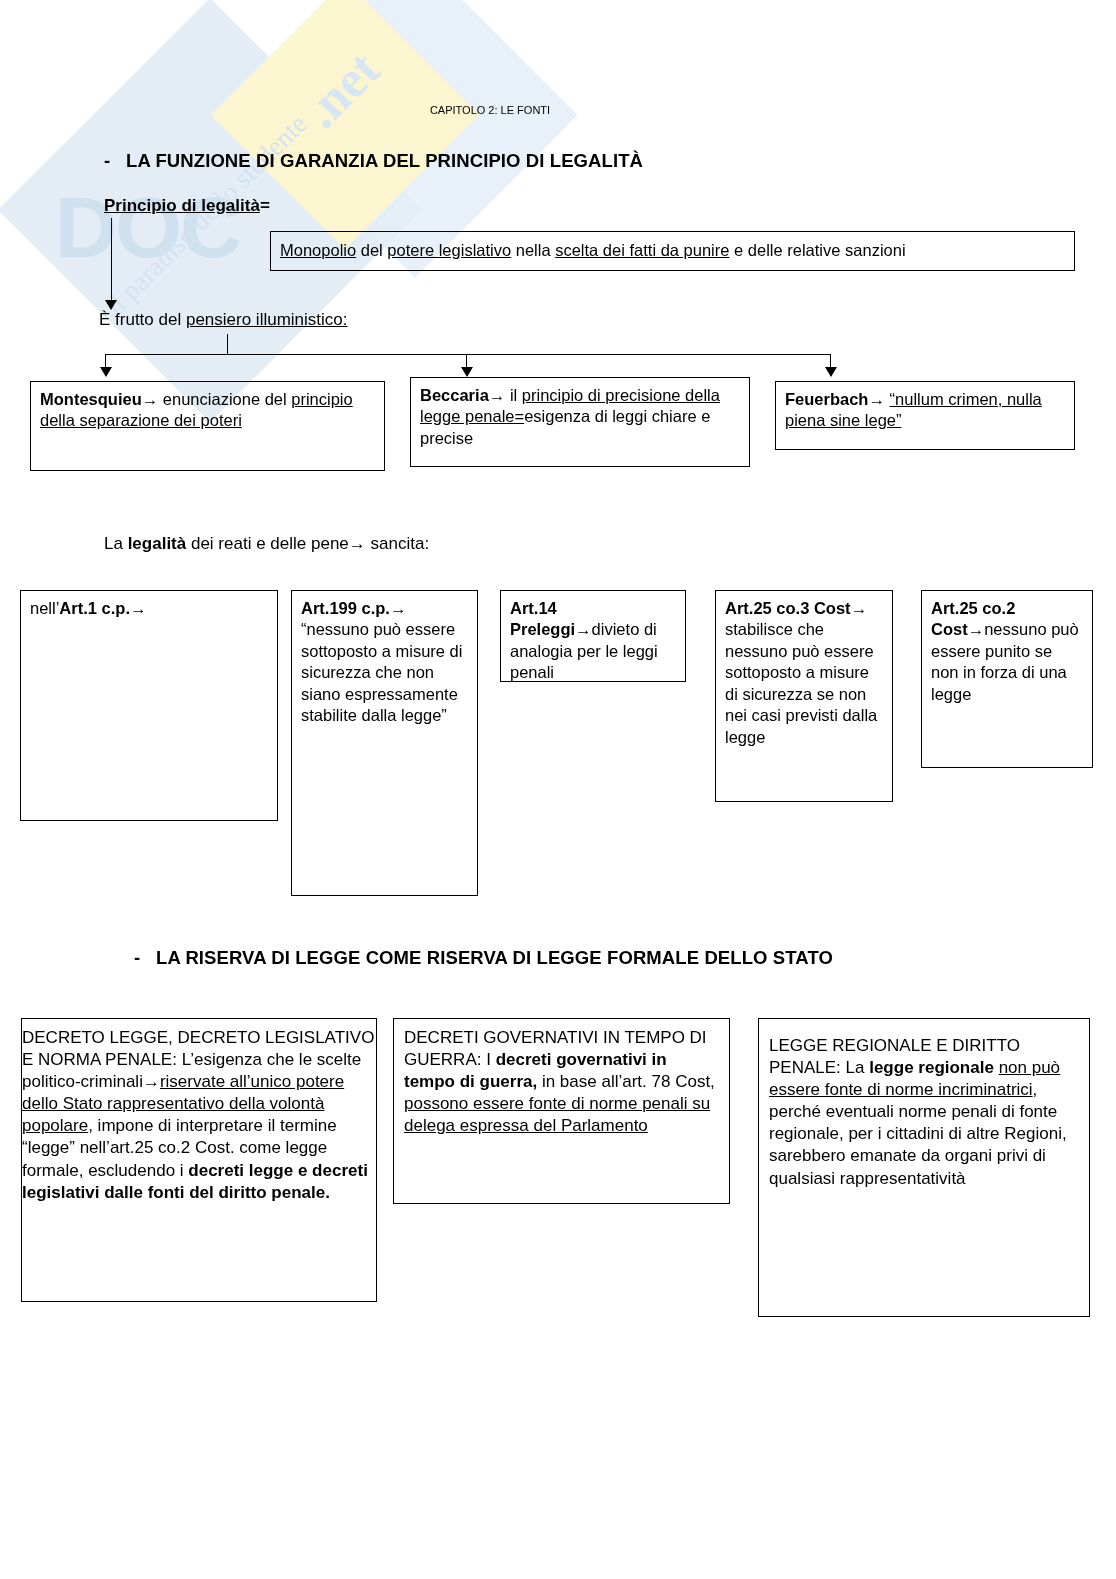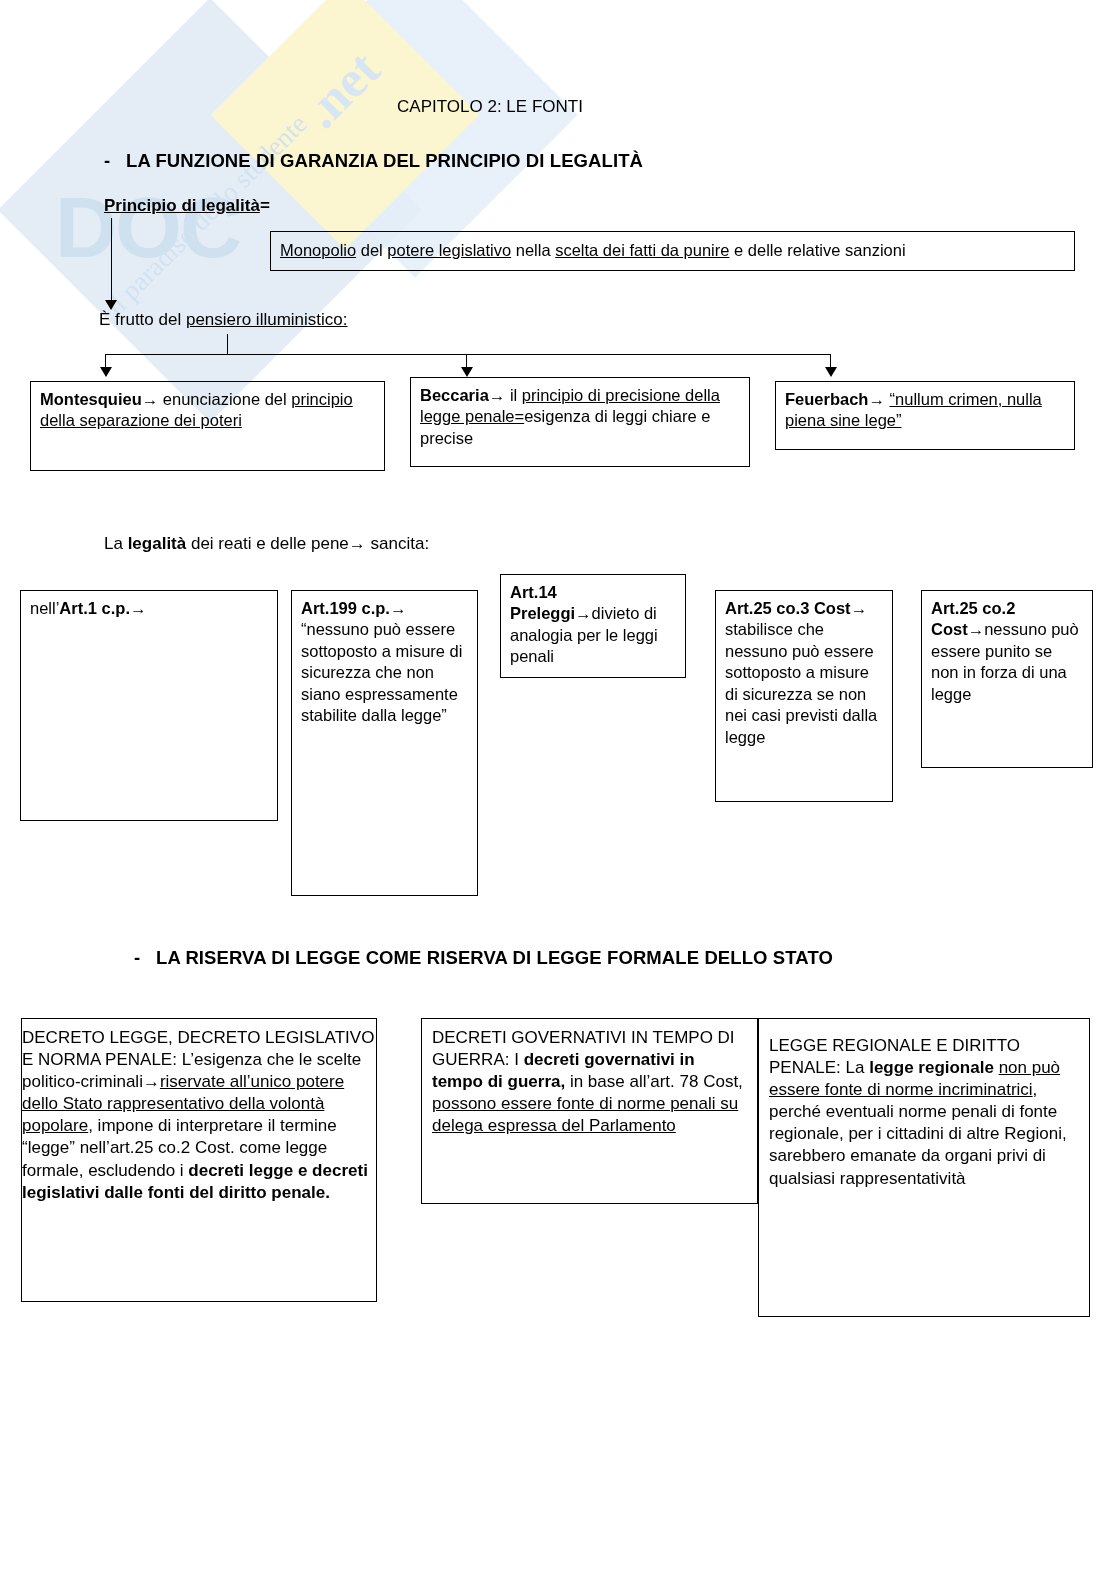--- a/index.html
+++ b/index.html
@@ -88,24 +88,24 @@
     white-space: nowrap;
     font-family: "Liberation Serif", serif;
   }
 
   
   .content { position: relative; z-index: 2; }
 
   .doc-title {
     position: absolute;
     left: 0;
-    top: 97px;
+    top: 104px;
     width: 980px;
     text-align: center;
-    font-size: 17px;
+    font-size: 11px;
   }
 
   .heading {
     position: absolute;
     font-size: 18.5px;
     font-weight: bold;
     letter-spacing: .1px;
     white-space: nowrap;
   }
   .heading .dash {
@@ -217,42 +217,42 @@
     </div>
 
     <div class="box" style="left:20px; top:590px; width:258px; height:231px;">
       <span>nell’</span><span class="b">Art.1 c.p.</span><span class="b">→</span><br>
     </div>
 
     <div class="box" style="left:291px; top:590px; width:187px; height:306px;">
       <span class="b">Art.199 c.p.</span><span class="b">→</span><br><span>“nessuno può essere sottoposto a misure di sicurezza che non siano espressamente stabilite dalla legge”</span>
     </div>
 
-    <div class="box" style="left:500px; top:574px; width:186px; height:104px;">
+    <div class="box" style="left:500px; top:590px; width:186px; height:92px;">
       <span class="b">Art.14 Preleggi</span><span class="b">→</span><span>divieto di analogia per le leggi penali</span>
     </div>
 
     <div class="box" style="left:715px; top:590px; width:178px; height:212px;">
       <span class="b">Art.25 co.3 Cost</span><span class="b">→</span><span> stabilisce che nessuno può essere sottoposto a misure di sicurezza se non nei casi previsti dalla legge</span>
     </div>
 
     <div class="box" style="left:921px; top:590px; width:172px; height:178px;">
       <span class="b">Art.25 co.2 Cost</span><span class="b">→</span><span>nessuno può essere punito se non in forza di una legge</span>
     </div>
 
     <div class="heading" style="left:134px; top:947px;">
       <span class="dash">-</span><span>LA RISERVA DI LEGGE COME RISERVA DI LEGGE FORMALE DELLO STATO</span>
     </div>
 
     <div class="box wide" style="left:21px; top:1018px; width:356px; height:284px; padding:8px 0;">
       <span>DECRETO LEGGE, DECRETO LEGISLATIVO E NORMA PENALE:</span>
       <span>L’esigenza che le scelte politico-criminali</span><span>→</span><span class="u">riservate all’unico potere dello Stato rappresentativo della volontà popolare</span><span>, impone di interpretare il termine “legge” nell’art.25 co.2 Cost. come legge formale, escludendo i </span><span class="b">decreti legge e decreti legislativi dalle fonti del diritto penale.</span>
     </div>
 
-    <div class="box wide" style="left:393px; top:1018px; width:337px; height:186px; padding:8px 10px;margin-left:28px;">
+    <div class="box wide" style="left:393px; top:1018px; width:337px; height:186px; padding:8px 10px;">
       <span>DECRETI GOVERNATIVI IN TEMPO DI GUERRA:</span>
       <span>I </span><span class="b">decreti governativi in tempo di guerra,</span><span> in base all’art. 78 Cost, </span><span class="u">possono essere fonte di norme penali su delega espressa del Parlamento</span>
     </div>
 
     <div class="box wide" style="left:758px; top:1018px; width:332px; height:299px; padding:16px 10px;">
       <span>LEGGE REGIONALE E DIRITTO PENALE:</span>
       <span>La </span><span class="b">legge regionale</span><span> </span><span class="u">non può essere fonte di norme incriminatrici</span><span>, perché eventuali norme penali di fonte regionale, per i cittadini di altre Regioni, sarebbero emanate da organi privi di qualsiasi rappresentatività</span>
     </div>
 
   </div>

